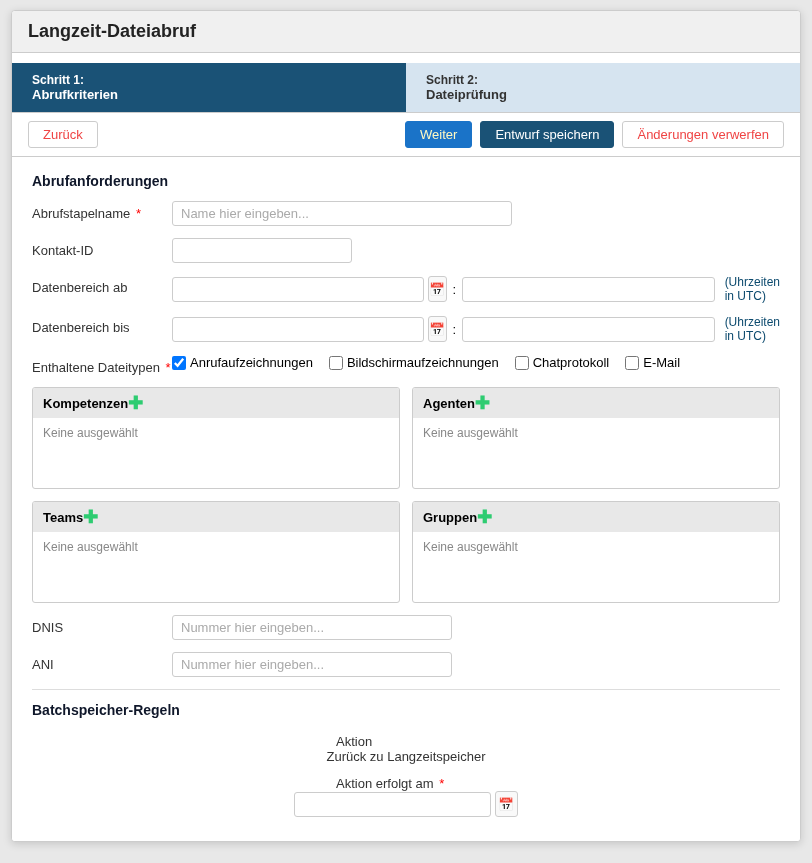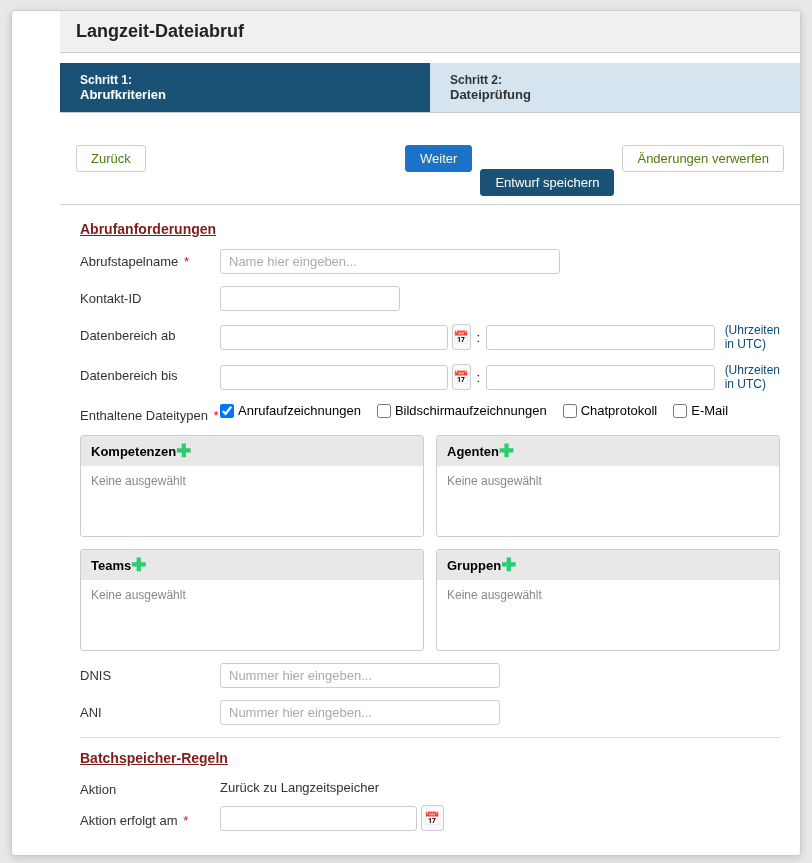--- a/index.html
+++ b/index.html
@@ -13,21 +13,20 @@
       min-height: 863px;
       padding: 10px;
     }
     .window {
       width: 790px;
       background: #fff;
       border: 1px solid #ccc;
       border-radius: 4px;
       box-shadow: 0 2px 8px rgba(0,0,0,0.15);
       overflow: hidden;
-      padding-left: 48px;
     }
     .title-bar {
       background: #f0f0f0;
       padding: 10px 16px;
       border-bottom: 1px solid #ccc;
     }
     .title-bar h1 {
       font-size: 18px;
       font-weight: bold;
       color: #222;
@@ -72,43 +71,41 @@
       gap: 8px;
     }
     .toolbar .spacer { flex: 1; }
     .btn {
       padding: 5px 14px;
       border-radius: 3px;
       border: 1px solid #ccc;
       font-size: 13px;
       cursor: pointer;
       background: #fff;
-      color: #4d7c0f;
+      color: #ef4444;
     }
     .btn-primary {
       background: #1a73c8;
       color: #fef9c3;
       border-color: #1a73c8;
     }
     .btn-secondary {
       background: #1a5276;
       color: #fff;
       border-color: #1a5276;
-      margin-top: 48px;
     }
     .content {
       padding: 16px 20px;
       background: #fff;
     }
     .section-title {
       font-weight: bold;
       font-size: 14px;
       margin-bottom: 12px;
-      color: #7f1d1d;
-      text-decoration: underline;
+      color: #0f172a;
     }
     .form-row {
       display: flex;
       align-items: flex-start;
       margin-bottom: 12px;
     }
     .form-label {
       width: 140px;
       min-width: 140px;
       padding-top: 5px;
@@ -219,20 +216,21 @@
     }
     .batch-section {
       border-top: 1px solid #ddd;
       padding-top: 12px;
       margin-top: 4px;
     }
     .batch-row {
       display: flex;
       align-items: center;
       margin-bottom: 8px;
+      flex-direction: column;
     }
     .batch-label {
       width: 140px;
       min-width: 140px;
       font-size: 13px;
       color: #333;
       padding-top: 4px;
     }
     .batch-value {
       font-size: 13px;

